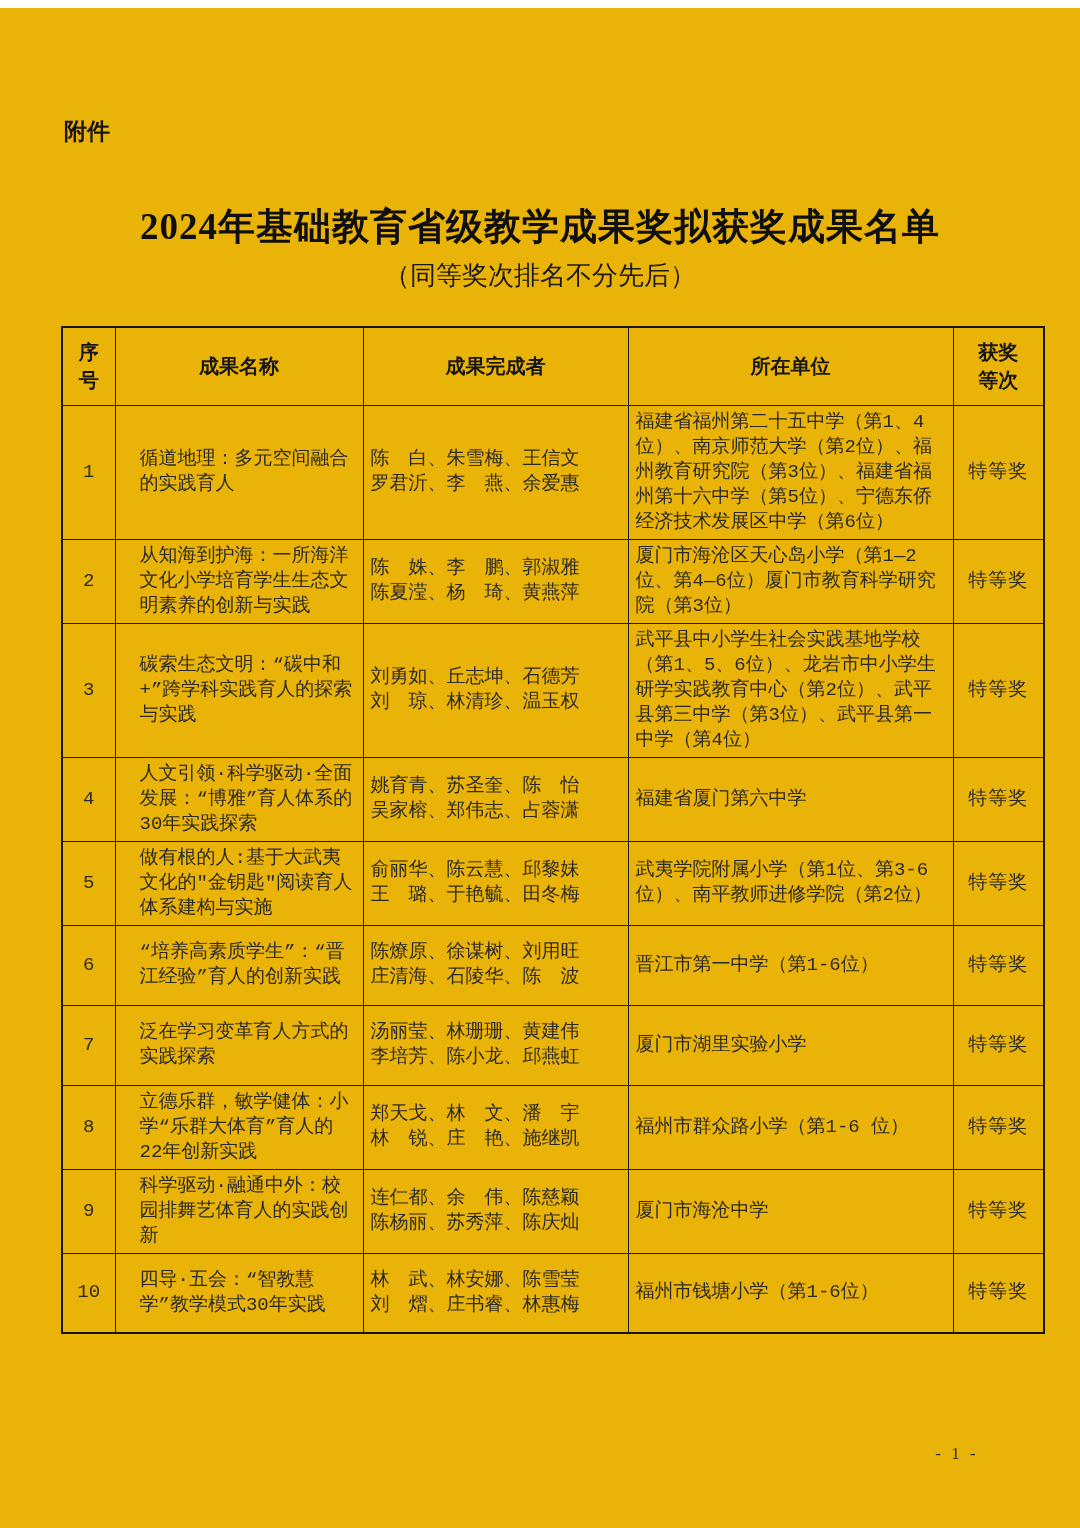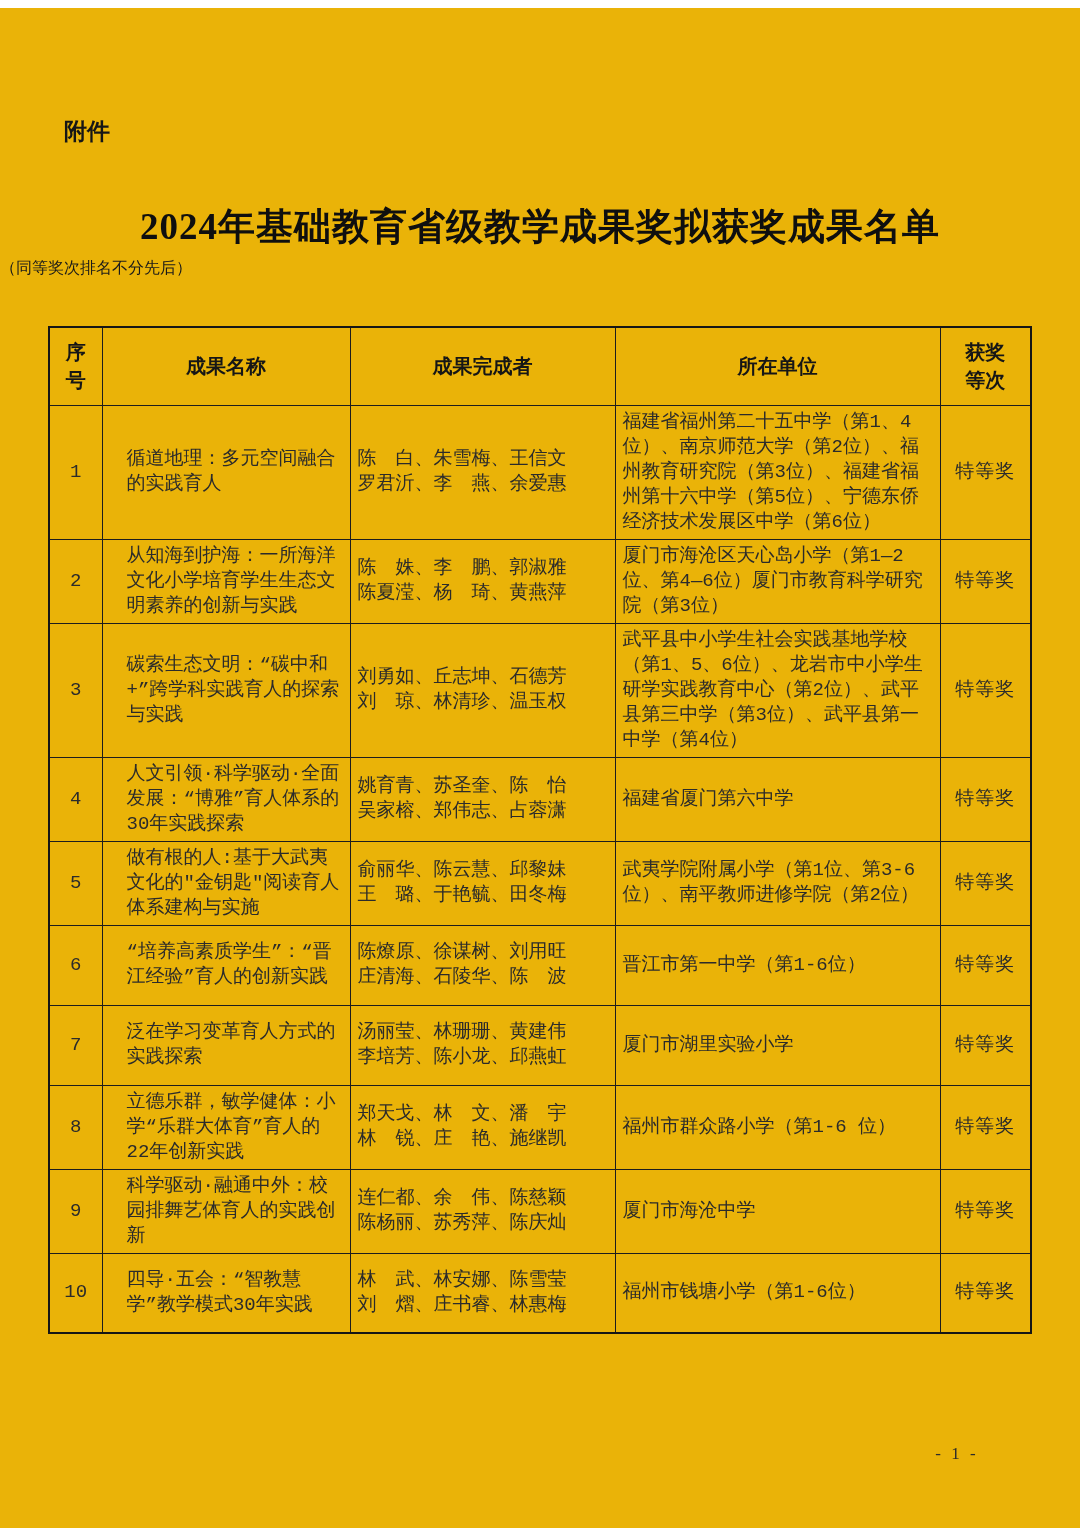--- a/index.html
+++ b/index.html
@@ -28,26 +28,27 @@
     text-align:center;
     font-size:37px;
     font-weight:bold;
     letter-spacing:1px;
     color:#0f0f0f;
   }
   .subtitle {
     position:absolute;
     top:250px; left:0;
     width:100%;
-    font-size:16px;
+    text-align:center;
+    font-size:26px;
     color:#1a1a1a;
   }
   table.results {
     position:absolute;
-    left:48px; top:318px;
+    left:61px; top:318px;
     width:982px;
     border-collapse:collapse;
     table-layout:fixed;
     border:2px solid #161616;
   }
   .results th, .results td {
     border:1.5px solid #1d1d1d;
     vertical-align:middle;
     padding:4px 7px;
     overflow:hidden;

